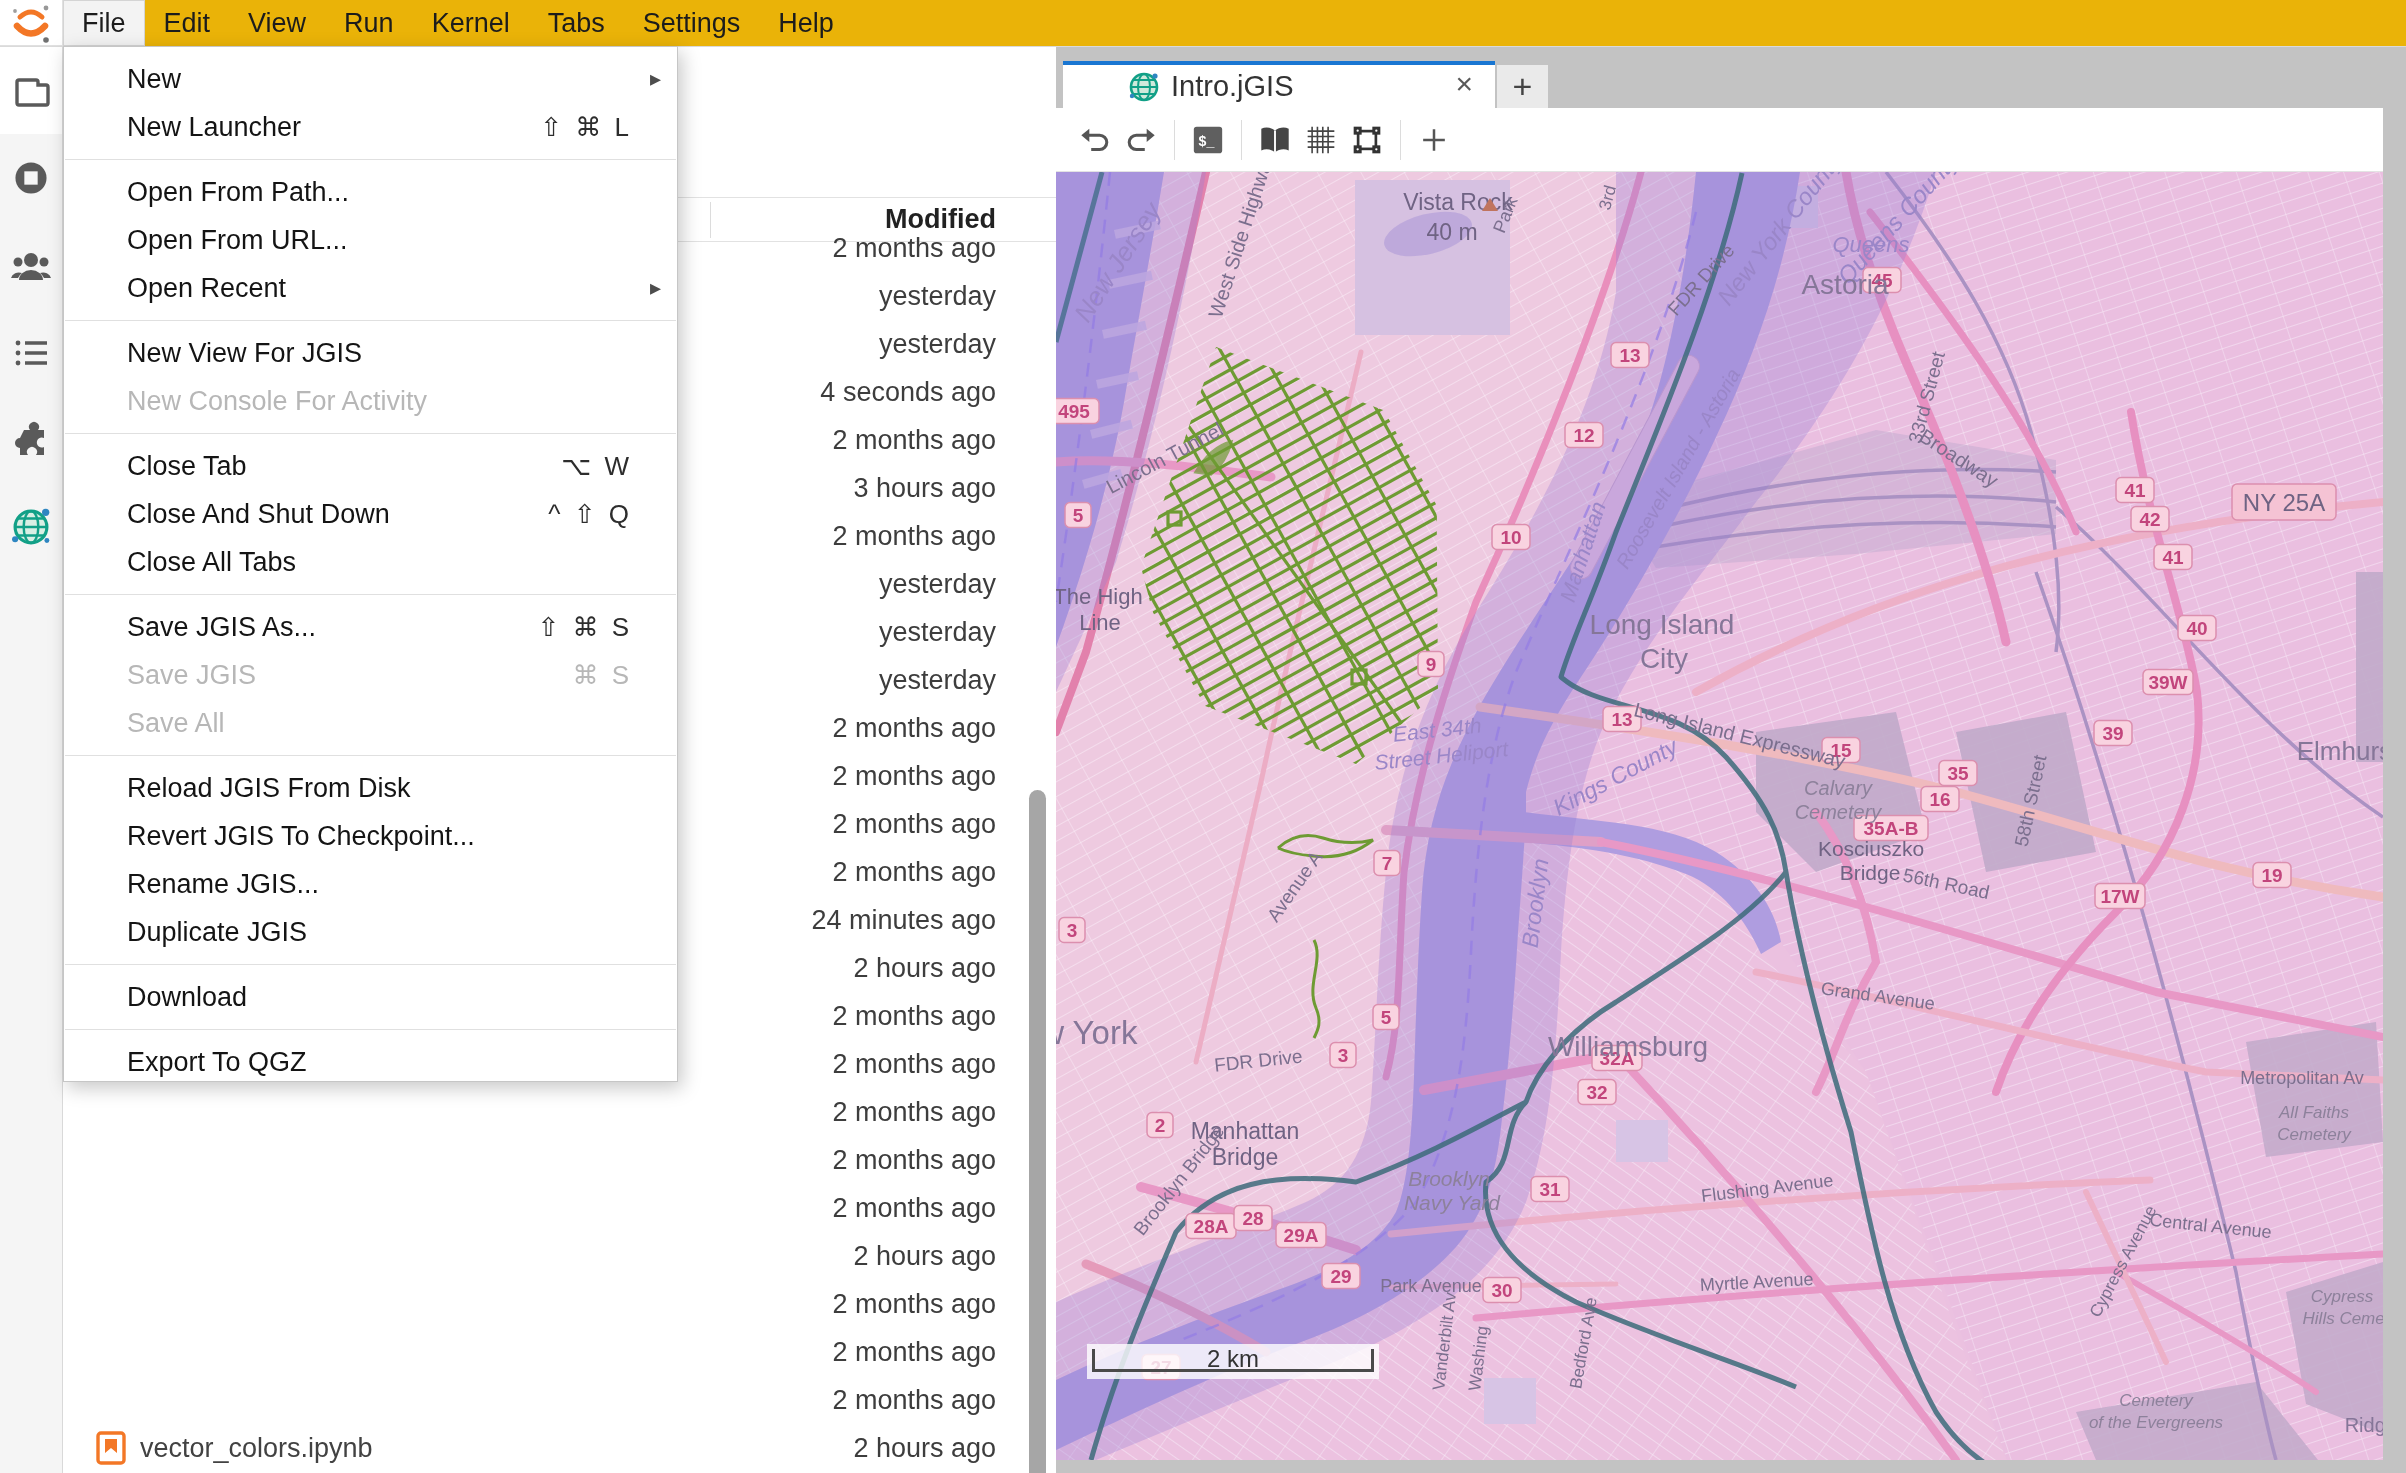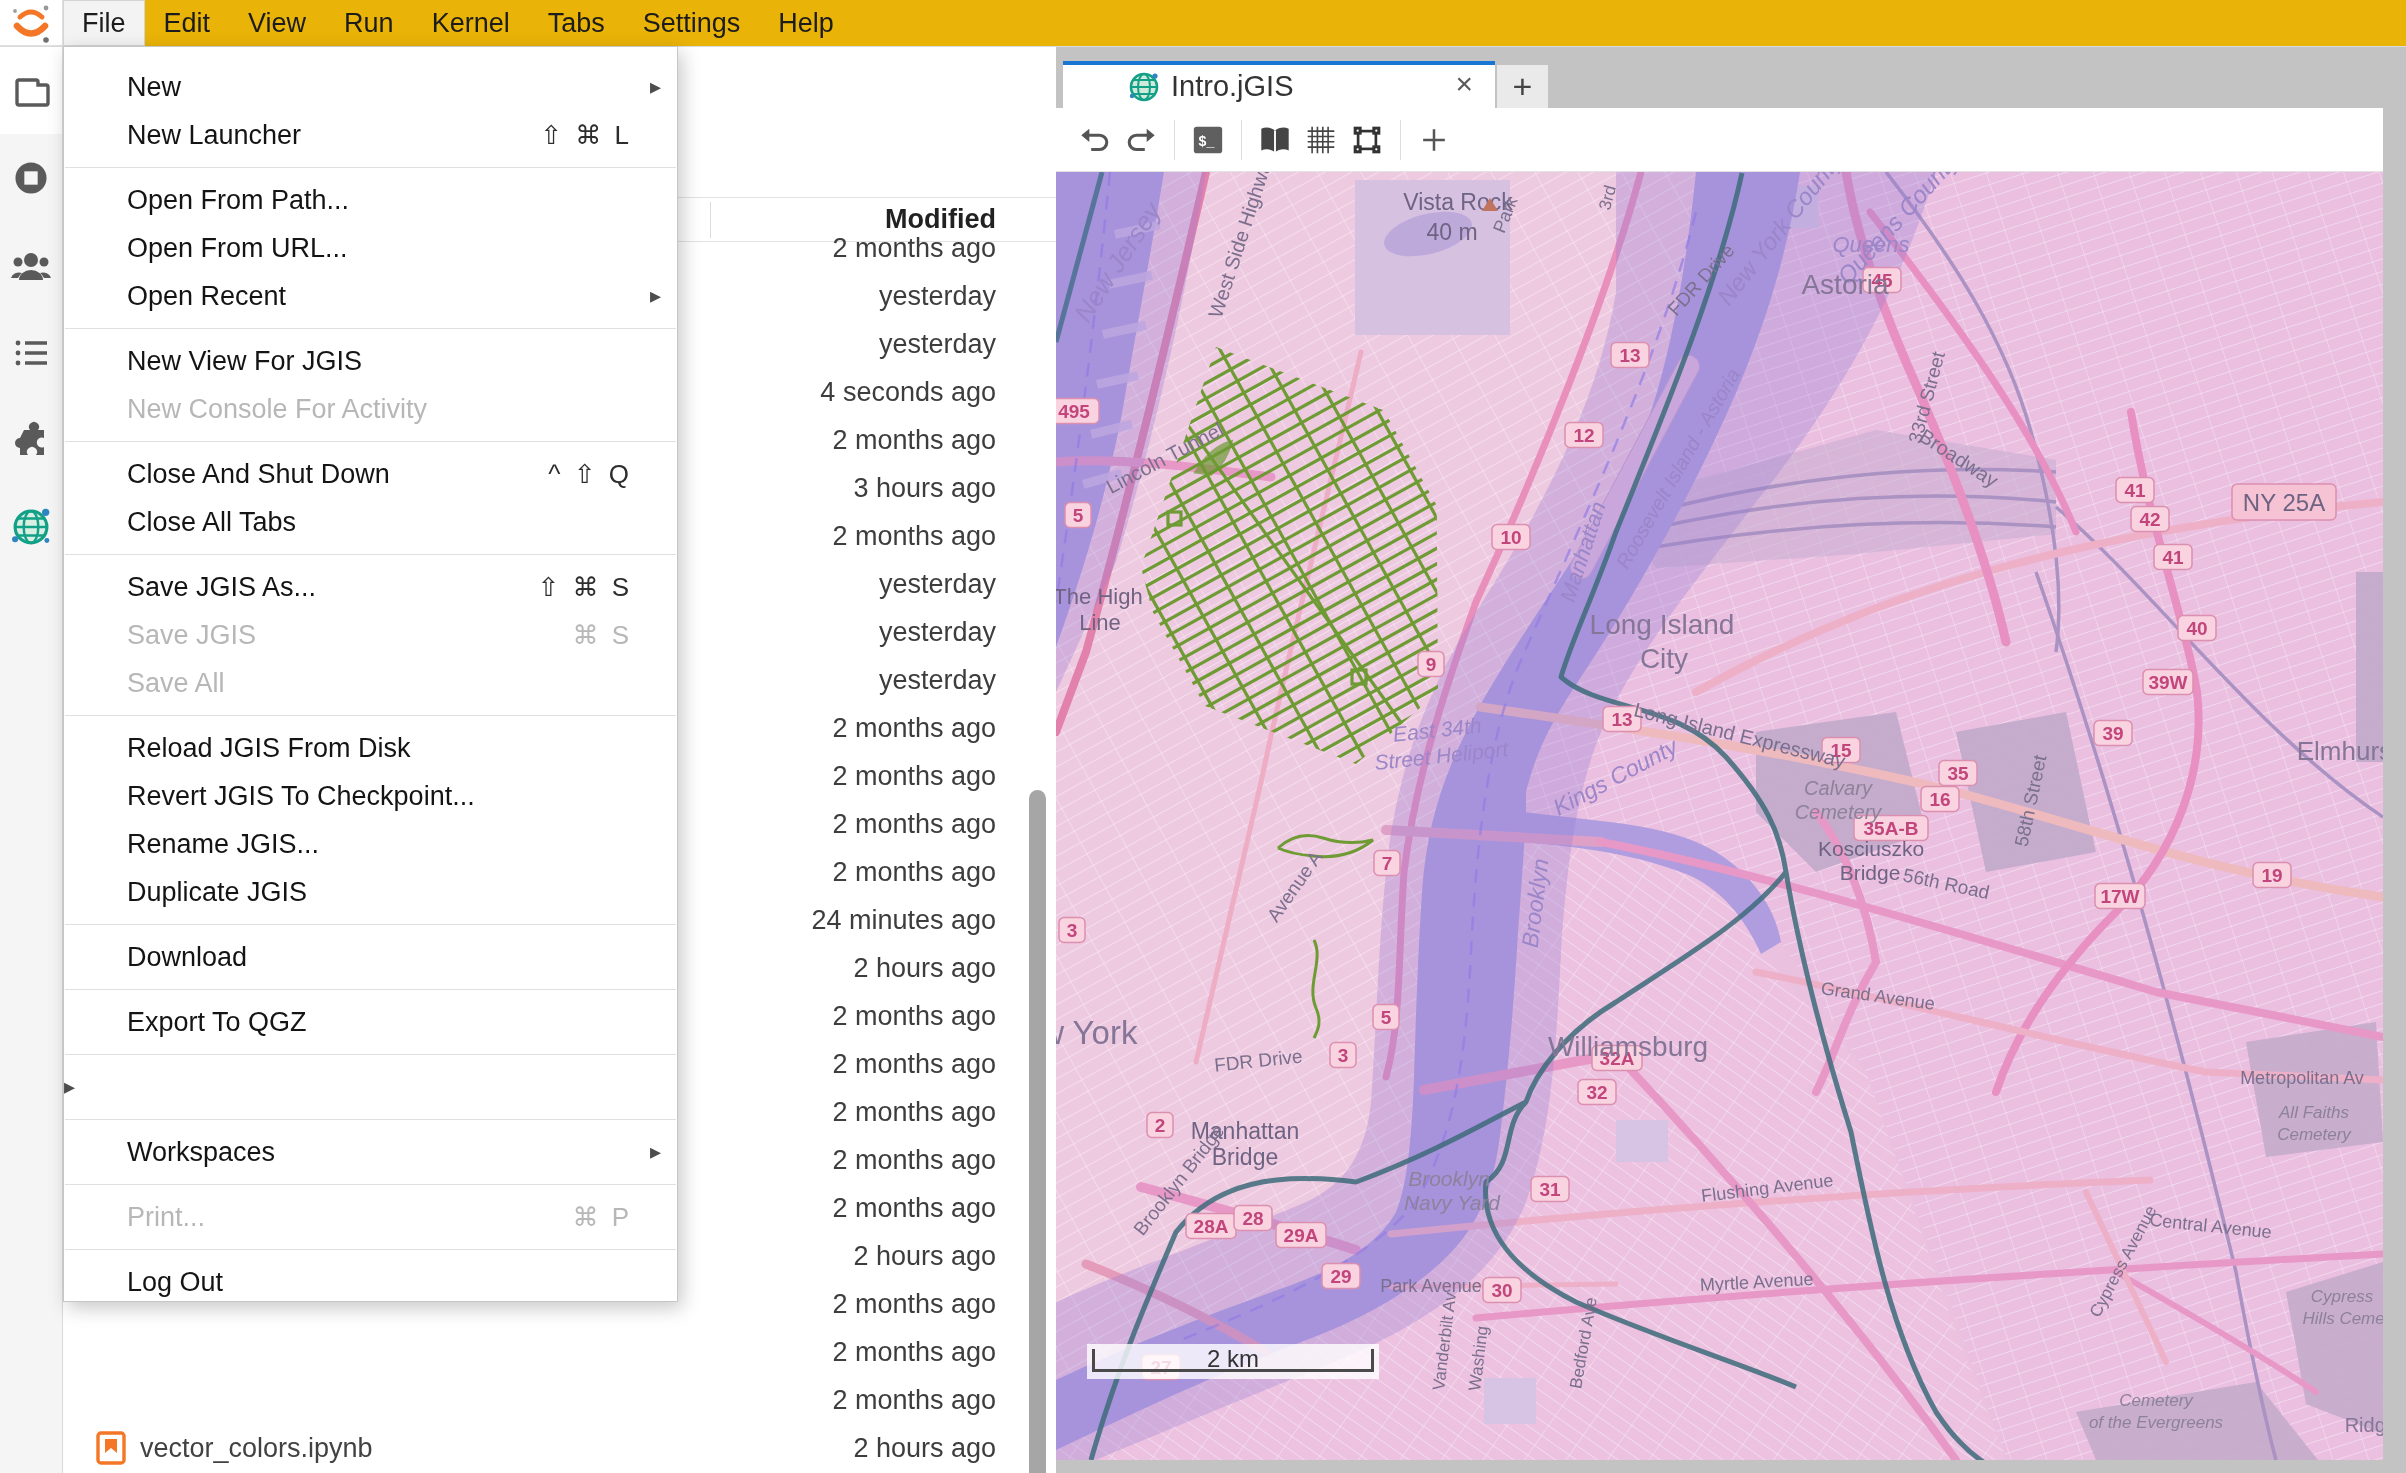--- a/index.html
+++ b/index.html
@@ -23,23 +23,23 @@
                   border-bottom:1px solid #e2e2e2;box-sizing:border-box;}
   #listing-header .hdr{position:absolute;right:60px;top:0;line-height:43px;font-size:27px;font-weight:700;color:#212121;}
   #col-divider{position:absolute;left:647px;top:4px;height:36px;width:1px;background:#dcdcdc;}
   #rows{position:absolute;left:0;top:178px;width:100%;}
   .frow{height:48px;line-height:48px;}
   .frow .time{display:block;text-align:right;padding-right:60px;font-size:27px;color:#3d3d3d;}
   #bottom-file{position:absolute;left:0;top:1378px;height:48px;width:100%;display:flex;align-items:center;}
   #bottom-file .fname{font-size:27px;color:#424242;margin-left:14px;}
   #vscroll{position:absolute;left:966px;top:744px;width:17px;height:700px;border-radius:9px;background:#a6a6a6;}
   
-  #file-menu{position:absolute;left:63px;top:46px;width:615px;height:1256px;background:#fff;
+  #file-menu{position:absolute;left:63px;top:46px;width:615px;height:1036px;background:#fff;
              border:1px solid #c6c6c6;box-sizing:border-box;box-shadow:4px 6px 18px rgba(0,0,0,.22);
-             z-index:40;padding-top:16px;overflow:hidden;}
+             z-index:40;padding-top:8px;overflow:hidden;}
   .menu-item{height:48px;display:flex;align-items:center;font-size:27px;}
   .menu-item .label{margin-left:63px;flex:1;color:#141414;}
   .menu-item .shortcut{margin-right:45px;color:#2d2d2d;font-size:26px;letter-spacing:3px;}
   .menu-item .arrow{margin-right:16px;color:#4d4d4d;font-size:22px;}
   .menu-item.disabled .label,.menu-item.disabled .shortcut{color:#b7b7b7;}
   .menu-sep{border-top:1px solid #e0e0e0;margin:8px 1px;}
   
   #dock{position:absolute;left:1056px;top:46px;right:0;bottom:0;background:#c3c3c3;}
   #tab{position:absolute;left:7px;top:15px;width:432px;height:47px;background:#fff;
        border-top:4px solid #1976d2;box-sizing:border-box;display:flex;align-items:center;padding-left:44px;}
@@ -711,20 +711,24 @@
     </div>
     <div class="menu-sep"></div>
     <div class="menu-item">
       <span class="label">New View For JGIS</span>
     </div>
     <div class="menu-item disabled">
       <span class="label">New Console For Activity</span>
     </div>
     <div class="menu-sep"></div>
     <div class="menu-item">
+      <span class="label">Close Tab</span>
+      <span class="shortcut">⌥ W</span>
+    </div>
+    <div class="menu-item">
       <span class="label">Close And Shut Down</span>
       <span class="shortcut">^ ⇧ Q</span>
     </div>
     <div class="menu-item">
       <span class="label">Close All Tabs</span>
     </div>
     <div class="menu-sep"></div>
     <div class="menu-item">
       <span class="label">Save JGIS As...</span>
       <span class="shortcut">⇧ ⌘ S</span>

